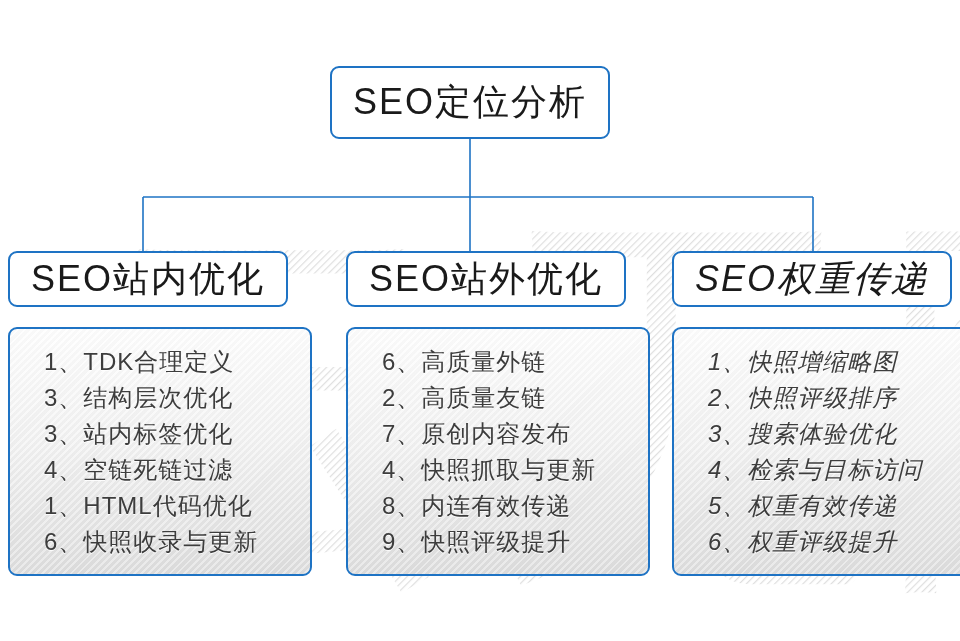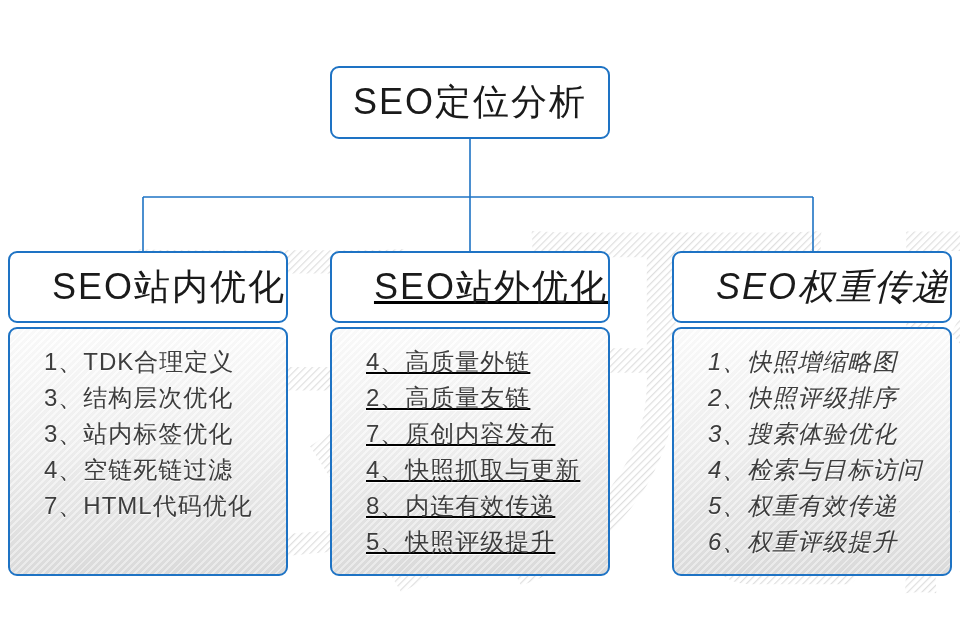--- a/index.html
+++ b/index.html
@@ -61,38 +61,37 @@
   .node-title {
     font-size: 36px;
     color: var(--title-color, #1a1a1a);
     letter-spacing: 2px;
     white-space: nowrap;
   }
 
   .col-header {
     top: 251px;
     width: 280px;
-    height: 72px;
-    justify-content: flex-end;
+    height: 56px;
   }
   .col-body {
     position: absolute;
     box-sizing: border-box;
     top: 327px;
-    width: 280px;
+    width: 304px;
     height: 249px;
     border: 2px solid var(--accent, #1e73c4);
     border-radius: 9px;
     z-index: 2;
     background:
       repeating-linear-gradient(135deg, rgba(255,255,255,0.35) 0 2px, rgba(0,0,0,0.018) 2px 5px),
       linear-gradient(180deg, #fefefe 0%, #f3f3f3 45%, #dedede 100%);
   }
   .col-1 { left: 8px; }
-  .col-2 { left: 330px; text-decoration: underline; }
+  .col-2 { left: 346px; }
   .col-3 { left: 672px; font-style: italic; }
 
   .item-list {
     list-style: none;
     margin: 0;
     padding: 15px 0 0 34px;
   }
   .item-list li {
     height: 36px;
     line-height: 36px;
@@ -132,35 +131,36 @@
 
   <div class="node col-header col-1">
     <span class="node-title">SEO站内优化</span>
   </div>
   <div class="col-body col-1">
     <ul class="item-list">
       <li>1、TDK合理定义</li>
       <li>3、结构层次优化</li>
       <li>3、站内标签优化</li>
       <li>4、空链死链过滤</li>
-      <li>7、HTML代码优化</li>
+      <li>1、HTML代码优化</li>
+      <li>6、快照收录与更新</li>
     </ul>
   </div>
 
   <div class="node col-header col-2">
     <span class="node-title">SEO站外优化</span>
   </div>
   <div class="col-body col-2">
     <ul class="item-list">
-      <li>4、高质量外链</li>
+      <li>6、高质量外链</li>
       <li>2、高质量友链</li>
       <li>7、原创内容发布</li>
       <li>4、快照抓取与更新</li>
       <li>8、内连有效传递</li>
-      <li>5、快照评级提升</li>
+      <li>9、快照评级提升</li>
     </ul>
   </div>
 
   <div class="node col-header col-3">
     <span class="node-title">SEO权重传递</span>
   </div>
   <div class="col-body col-3">
     <ul class="item-list">
       <li>1、快照增缩略图</li>
       <li>2、快照评级排序</li>

